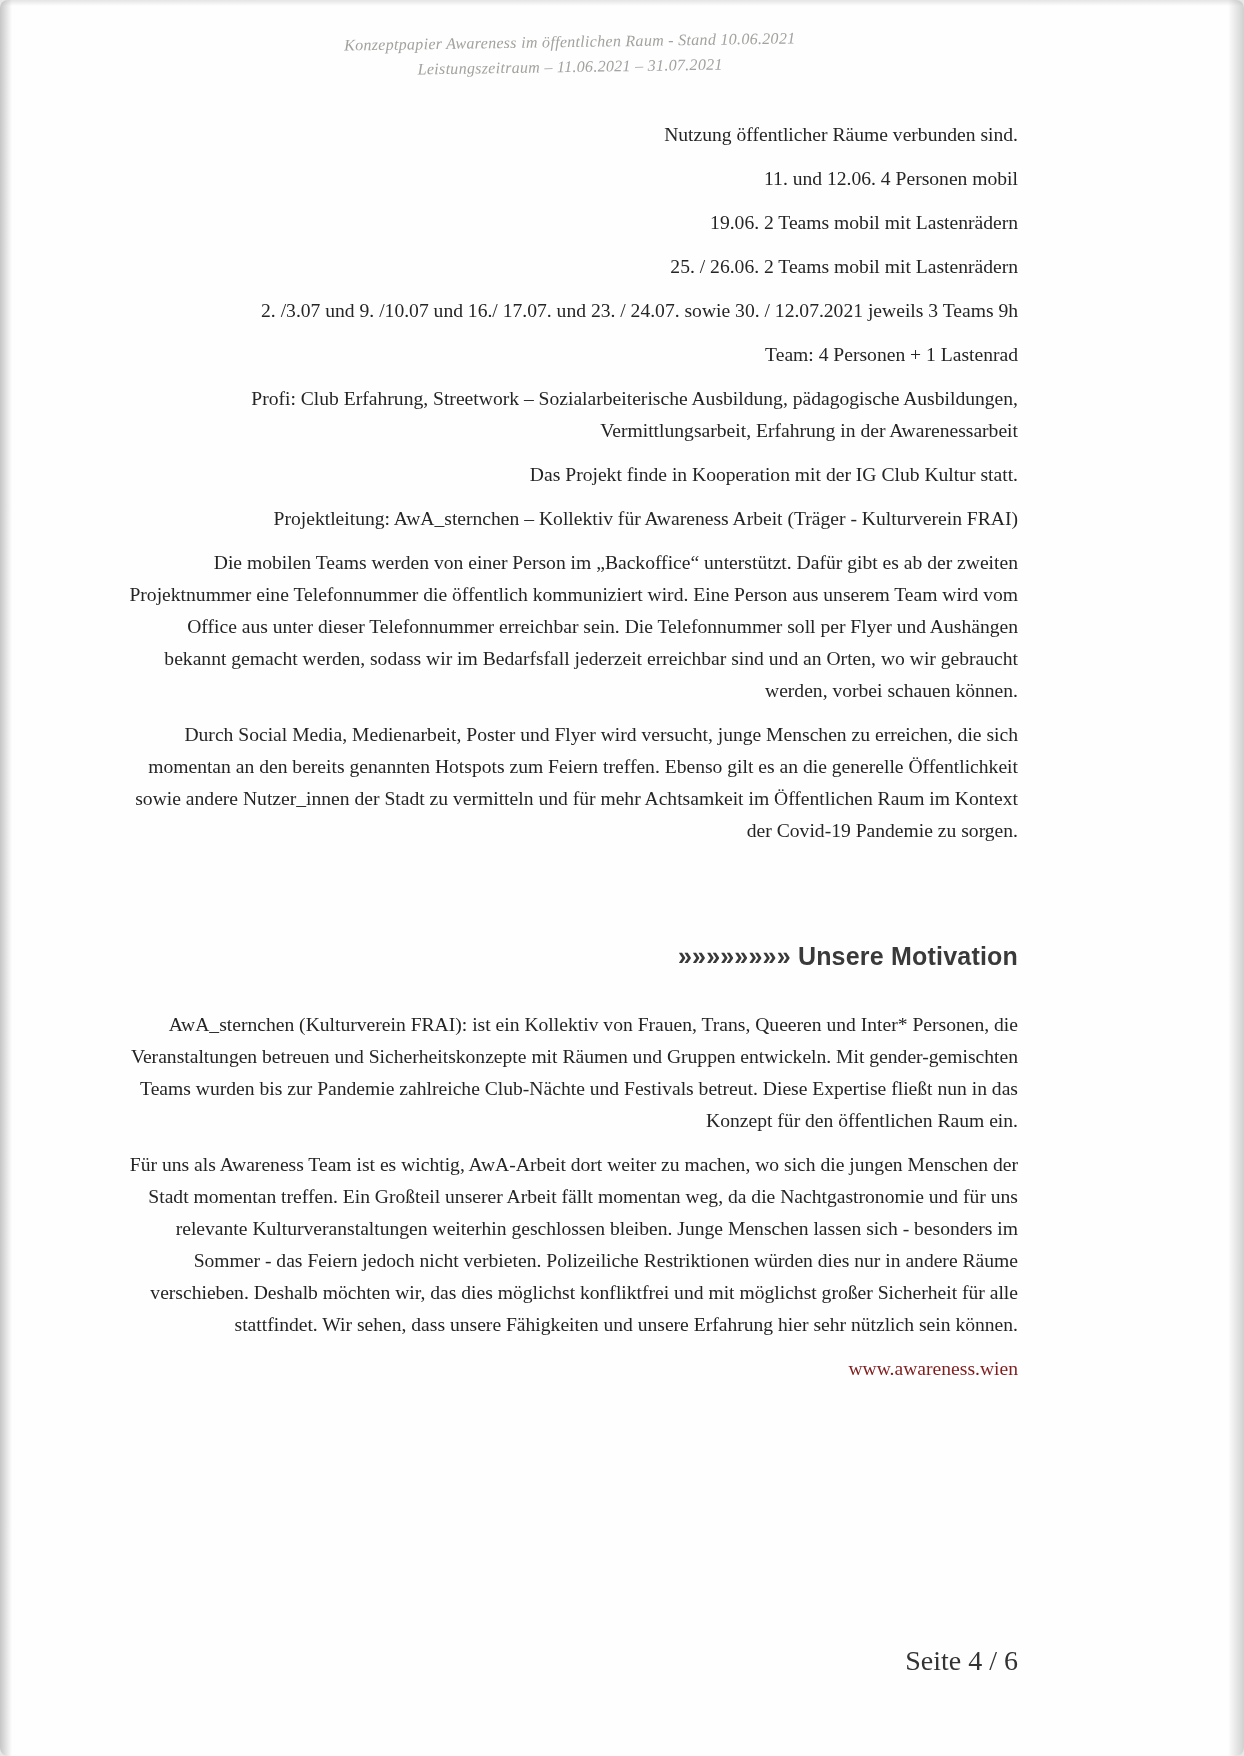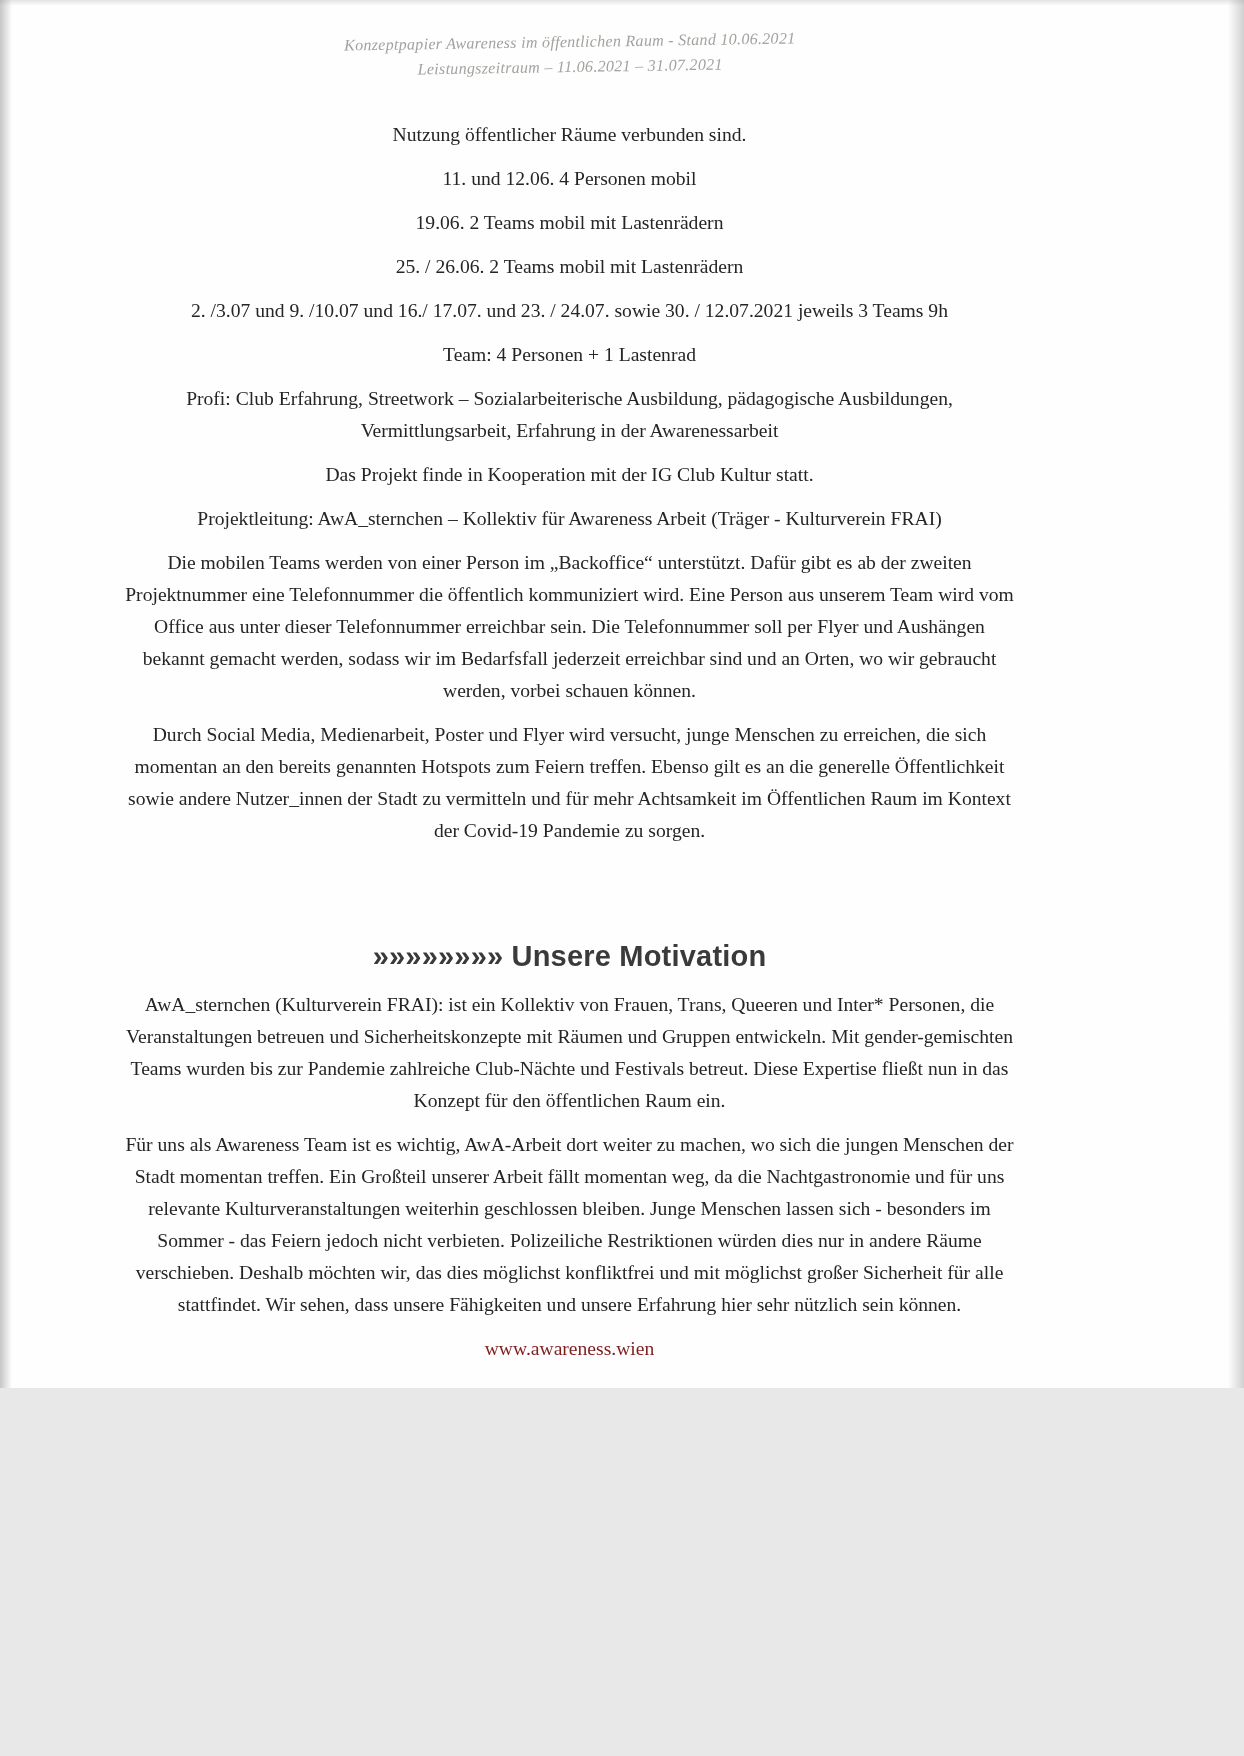--- a/index.html
+++ b/index.html
@@ -4,24 +4,25 @@
 <style>
   * { margin: 0; padding: 0; box-sizing: border-box; }
   html, body { width: 1244px; }
   body {
     background: #e8e8e8;
     font-family: "Liberation Serif", serif;
   }
   .page {
     position: relative;
     width: 1244px;
-    height: 1388px;
+    height: 1756px;
     background: #fefefe;
     overflow: hidden;
     color: #252525;
+    border-radius: 8px;
   }
   .edge-left {
     position: absolute; left: 0; top: 0; width: 12px; height: 100%;
     background: linear-gradient(to right, rgba(130,130,130,0.45), rgba(255,255,255,0));
   }
   .edge-right {
     position: absolute; right: 0; top: 0; width: 16px; height: 100%;
     background: linear-gradient(to left, rgba(140,140,140,0.40), rgba(255,255,255,0));
   }
   .edge-top {
@@ -37,32 +38,32 @@
     color: #a2a29e;
     line-height: 1.55;
     letter-spacing: 0.3px;
     transform: rotate(-0.9deg);
   }
   .content {
     position: absolute;
     left: 121px; top: 119px; width: 897px;
     font-size: 19.6px;
     line-height: 32px;
-    text-align: center;
+    text-align: right;
   }
   .para { margin-bottom: 12px; }
   .motivation-heading {
     font-family: "Liberation Sans", sans-serif;
     font-weight: 700;
-    font-size: 29px;
+    font-size: 25px;
     line-height: 34px;
     color: #3a3a3a;
     letter-spacing: 0.2px;
     margin-top: 92px;
-    margin-bottom: 16px;
+    margin-bottom: 36px;
   }
   .lead-bold { font-weight: 400; }
   .website { margin-top: 0; color: #7f1d1d; }
   .footer {
     position: absolute;
     top: 1645px; left: 121px; width: 897px;
     text-align: right;
     font-size: 28px;
     color: #333333;
   }

